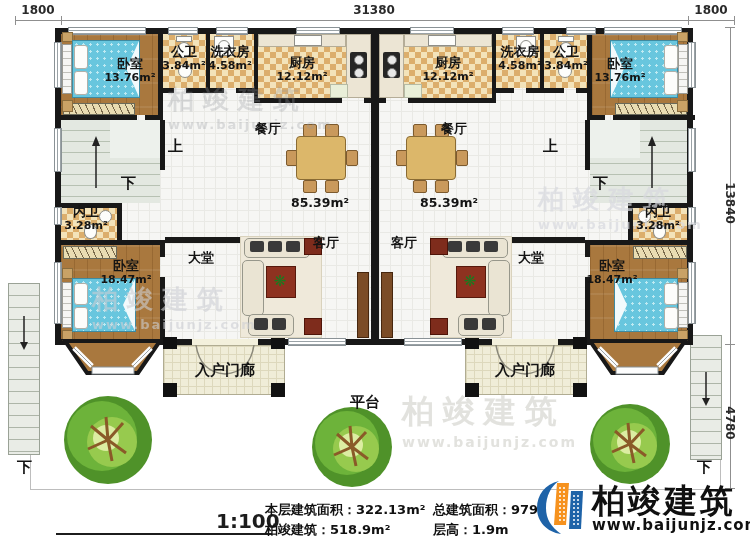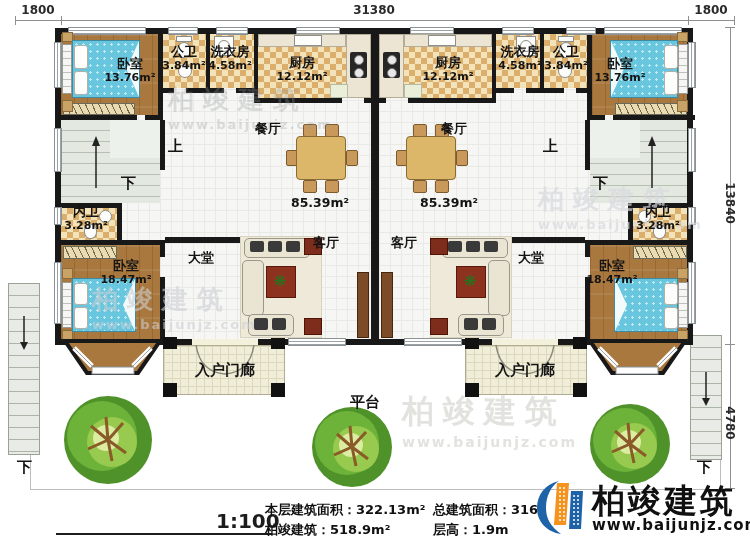--- a/index.html
+++ b/index.html
@@ -456,21 +456,21 @@
 
   <div class="tb-scale" style="left:216px;top:509px;">1:100</div>
   <div class="tb-underline" style="left:56px;top:533px;width:216px;"></div>
   <div class="stat" style="left:265px;top:501px;">
     <span>本层建筑面积：</span><span>322.13m²</span>
   </div>
   <div class="stat" style="left:265px;top:521px;">
     <span>柏竣建筑：</span><span>518.9m²</span>
   </div>
   <div class="stat" style="left:433px;top:501px;">
-    <span>总建筑面积：</span><span>316</span>
+    <span>总建筑面积：</span><span>979</span>
   </div>
   <div class="stat" style="left:433px;top:521px;">
     <span>层高：</span><span>1.9m</span>
   </div>
 
   <svg width="54" height="60" viewBox="0 0 54 60" style="position:absolute;left:533px;top:477px;">
     <path d="M26,4 C12,7 4,18 4,31 C4,45 14,55 28,57 C18,50 13,42 13,31 C13,19 18,9 26,4 Z" fill="#1e63a8"></path>
     <polygon points="24,6 36,6 33,48 21,48" fill="#f6921e"></polygon>
     <polygon points="38,14 50,14 48,52 36,52" fill="#1e63a8"></polygon>
     <g stroke="#ffffff" stroke-width="1.5" stroke-dasharray="2,2">

